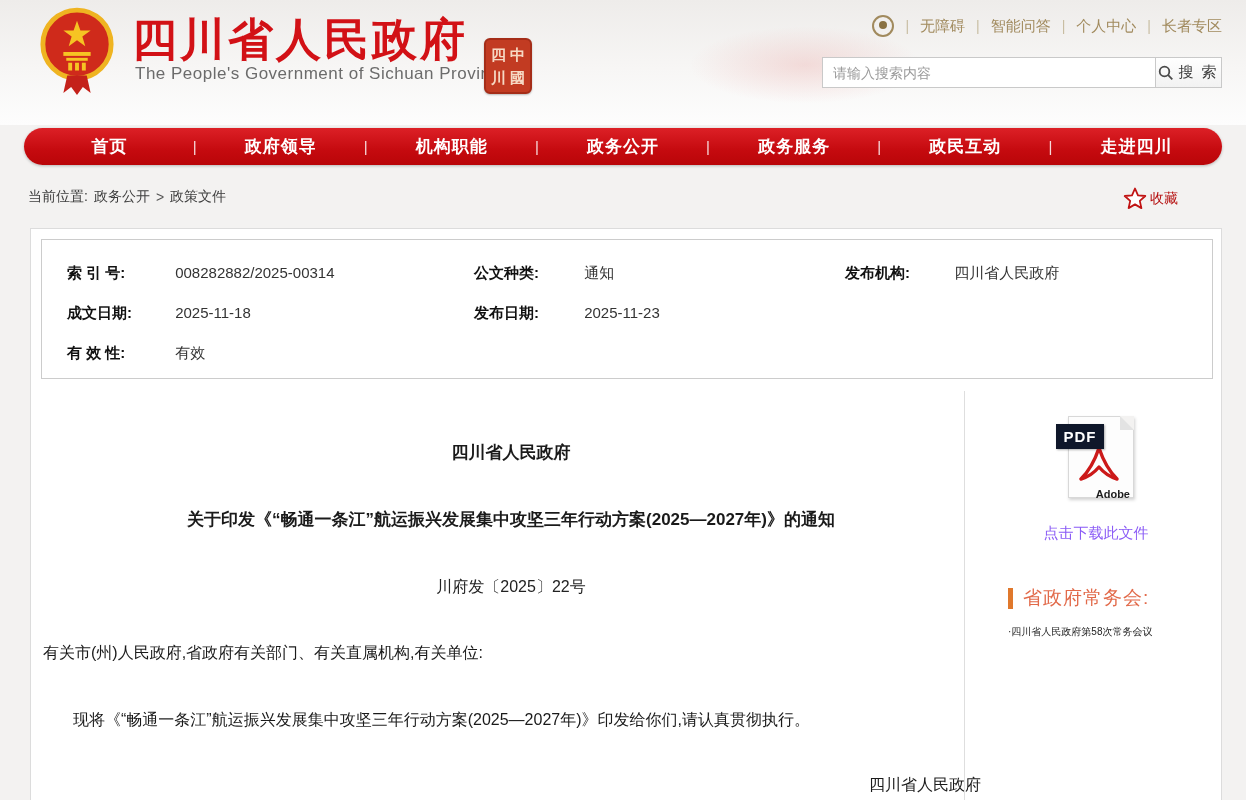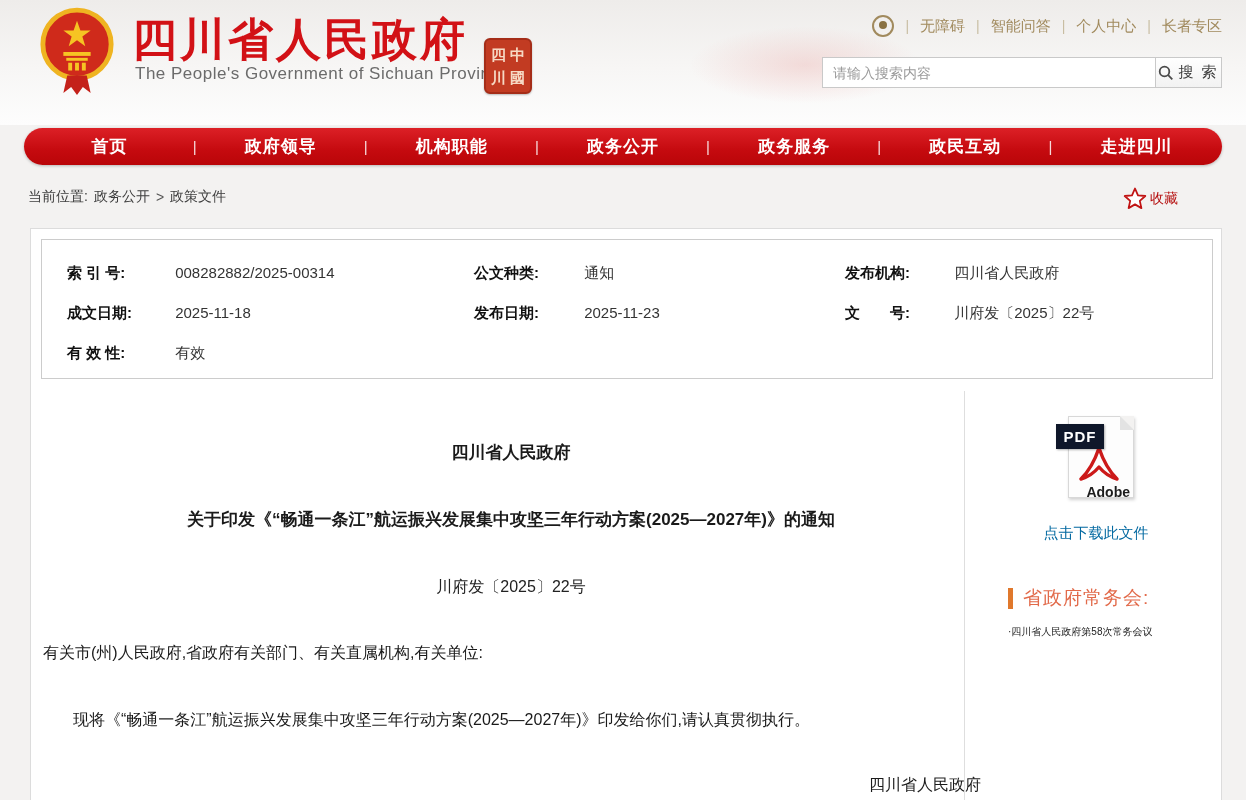--- a/index.html
+++ b/index.html
@@ -81,22 +81,22 @@
   .sidebar { position:absolute; left:945px; top:162px; width:240px; }
   .pdf-wrap { margin:25px auto 0; width:80px; height:88px; position:relative; cursor:pointer; }
   .pdf-page { position:absolute; right:2px; top:0; width:66px; height:82px; background:#fdfdfd;
         border:1px solid #d8d8d8; box-shadow:1px 2px 3px rgba(0,0,0,.18); }
   .pdf-fold { position:absolute; right:2px; top:0; width:0; height:0;
         border-top:14px solid #f3f2f1; border-left:14px solid #e3e3e3; }
   .pdf-badge { position:absolute; left:0px; top:8px; width:48px; height:25px; background:#0f172a;
         color:#fff; font-weight:bold; font-size:15px; display:flex; align-items:center;
         justify-content:center; letter-spacing:1px; box-shadow:1px 1px 2px rgba(0,0,0,.3); }
   .pdf-swoosh { position:absolute; left:22px; top:30px; }
-  .pdf-adobe { position:absolute; right:6px; bottom:4px; font-size:14px; font-weight:bold; color:#1c1c1c; }
-  .download-text { margin-top:20px; text-align:center; font-size:15px; color:#0369a1; cursor:pointer; }
+  .pdf-adobe { position:absolute; right:6px; bottom:4px; font-size:11px; font-weight:bold; color:#1c1c1c; }
+  .download-text { margin-top:20px; text-align:center; font-size:15px; color:#8b5cf6; cursor:pointer; }
 
   .side-section { margin-top:42px; padding-left:32px; position:relative; }
   .side-heading { display:flex; align-items:center; gap:10px; }
   .side-bar-accent { width:5px; height:21px; background:#e0782c; }
   .side-title { font-size:19px; color:#e26a4a; letter-spacing:1px; }
   .side-item { margin-top:14px; font-size:10px; color:#222; cursor:pointer; white-space:nowrap; }
 </style>
 </head>
 <body>
 
@@ -191,24 +191,20 @@
         <span class="val">四川省人民政府</span>
       </div>
       <div class="meta-cell mr1 mc0">
         <span class="lbl">成文日期:</span>
         <span class="val">2025-11-18</span>
       </div>
       <div class="meta-cell mr1 mc1">
         <span class="lbl">发布日期:</span>
         <span class="val">2025-11-23</span>
       </div>
-      <div class="meta-cell mr1 mc2">
-        <span class="lbl">文　　号:</span>
-        <span class="val">川府发〔2025〕22号</span>
-      </div>
       <div class="meta-cell mr2 mc0">
         <span class="lbl">有 效 性:</span>
         <span class="val">有效</span>
       </div>
     </div>
 
     <div class="doc-col">
       <div class="doc-org">四川省人民政府</div>
       <div class="doc-title">关于印发《“畅通一条江”航运振兴发展集中攻坚三年行动方案(2025—2027年)》的通知</div>
       <div class="doc-number">川府发〔2025〕22号</div>

